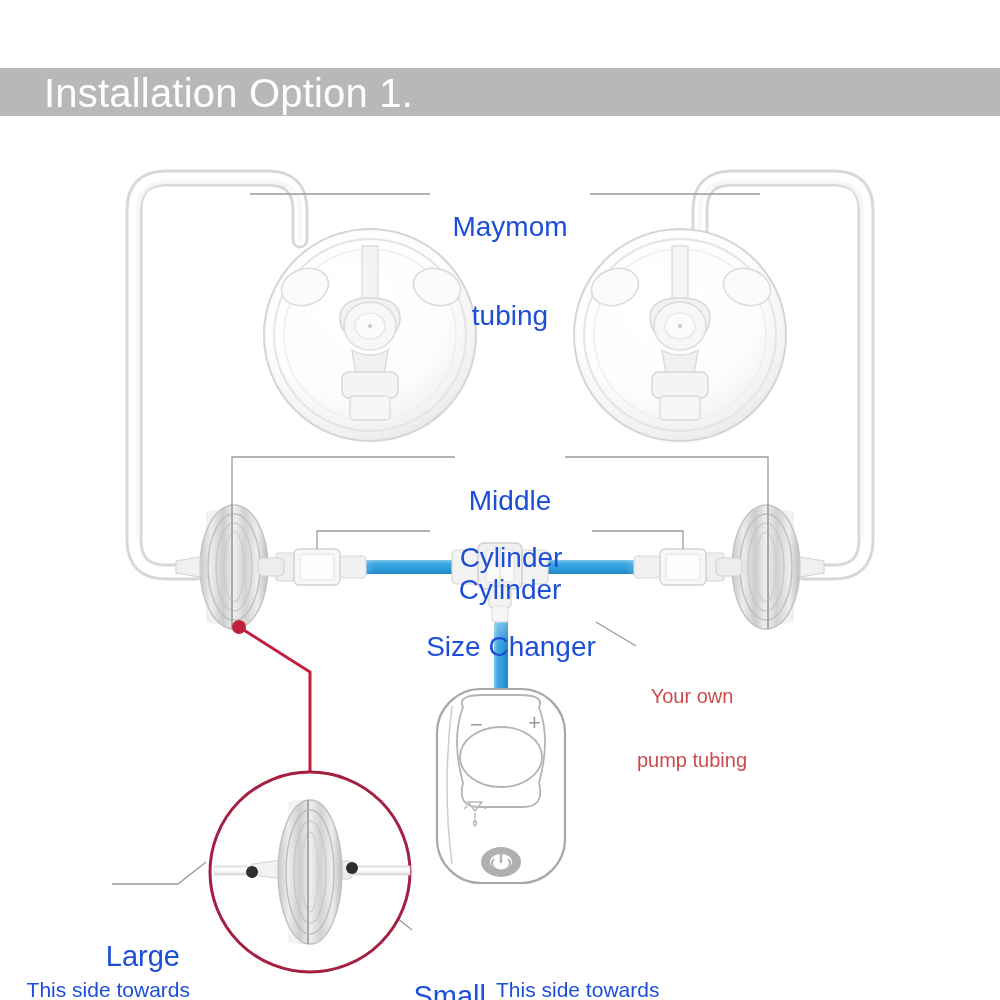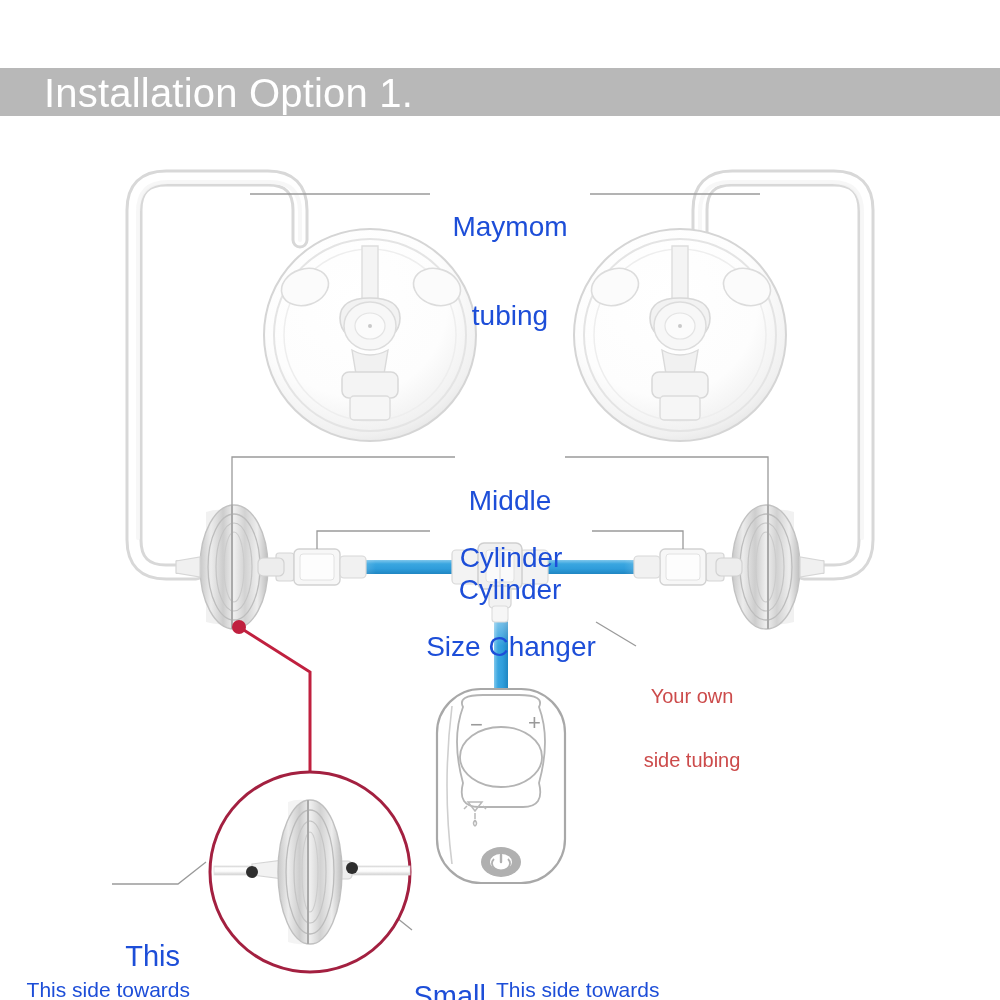--- a/index.html
+++ b/index.html
@@ -281,25 +281,25 @@
     <div>Cylinder</div>
   </div>
 
   <div class="lbl mid ta-c" style="left:511px; top:484px;">
     <div>Cylinder</div>
     <div>Size Changer</div>
   </div>
 
   <div class="lbl red ta-c" style="left:692px; top:644px;">
     <div>Your own</div>
-    <div>side tubing</div>
+    <div>pump tubing</div>
   </div>
 
   <div class="lbl big ta-r" style="left:180px; top:880px;">
-    <div>This</div>
+    <div>Large</div>
     
   </div>
 
   <div class="lbl small ta-r" style="left:190px; top:934px;">
     <div>This side towards</div>
     
   </div>
 
   <div class="lbl big ta-r" style="left:486px; top:920px;">
     <div>Small</div>

